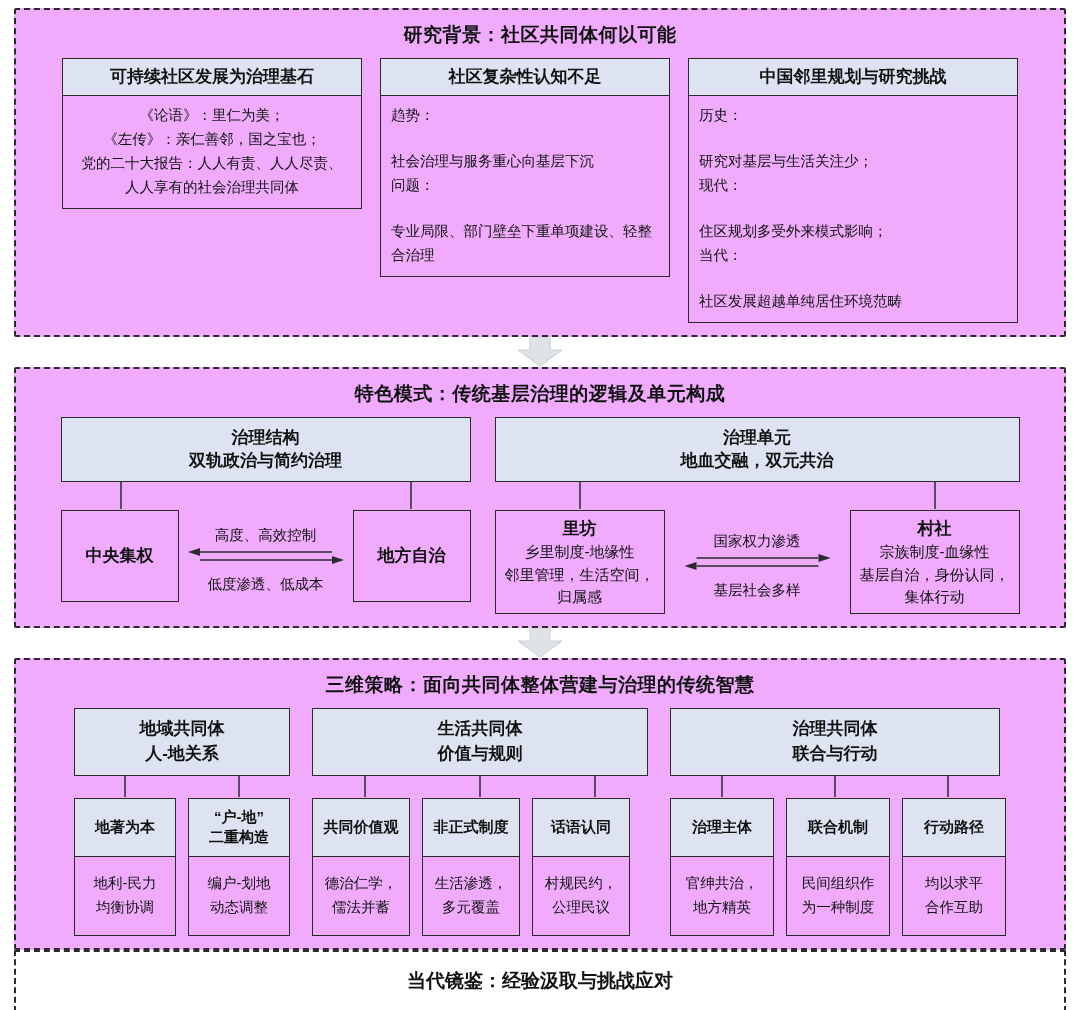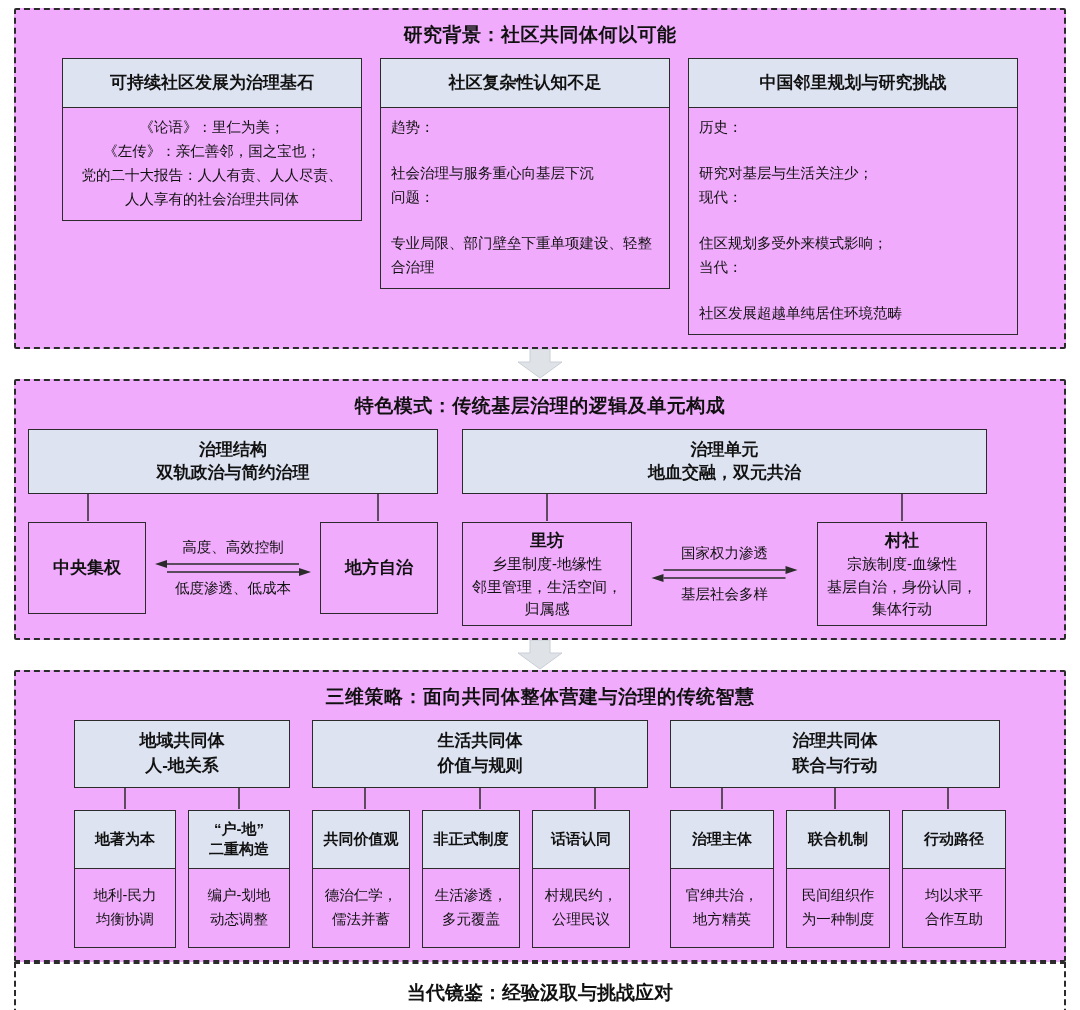--- a/index.html
+++ b/index.html
@@ -59,21 +59,21 @@
   
   .s1-row {
     display: flex;
     gap: 18px;
     align-items: flex-start;
     justify-content: center;
   }
   .s1-col { display: flex; flex-direction: column; }
   .s1-col .hdr {
     font-size: 17px;
-    padding: 13px 10px;
+    padding: 7px 10px;
     line-height: 1.3;
   }
   .s1-body {
     border: 1.5px solid #2b2b2b;
     border-top: none;
     padding: 8px 10px;
     font-size: 14.5px;
     line-height: 1.65;
     box-sizing: border-box;
   }
@@ -83,20 +83,21 @@
   .s1-kv .k { white-space: nowrap; }
   .s1-kv .v { }
   .w1 { width: 300px; }
   .w2 { width: 290px; }
   .w3 { width: 330px; }
 
   
   .s2-grid {
     display: flex;
     gap: 24px;
+    justify-content: center;
   }
   .s2-left { width: 410px; }
   .s2-right { width: 525px; }
   .s2-hdr {
     font-size: 17px;
     padding: 8px 6px;
     line-height: 1.4;
   }
   .connector-row {
     position: relative;
@@ -126,21 +127,21 @@
   .mid-labels {
     flex: 1;
     display: flex;
     flex-direction: column;
     justify-content: center;
     align-items: center;
     gap: 2px;
     font-size: 14.5px;
     padding: 0 4px;
   }
-  .mid-labels .lbl { white-space: nowrap; }
+  .mid-labels .lbl { white-space: nowrap; margin-top: 8px; }
   .dbl-arrow { width: 100%; }
 
   
   .s3-row {
     display: flex;
     gap: 22px;
     justify-content: center;
     align-items: flex-start;
   }
   .s3-hdr {

